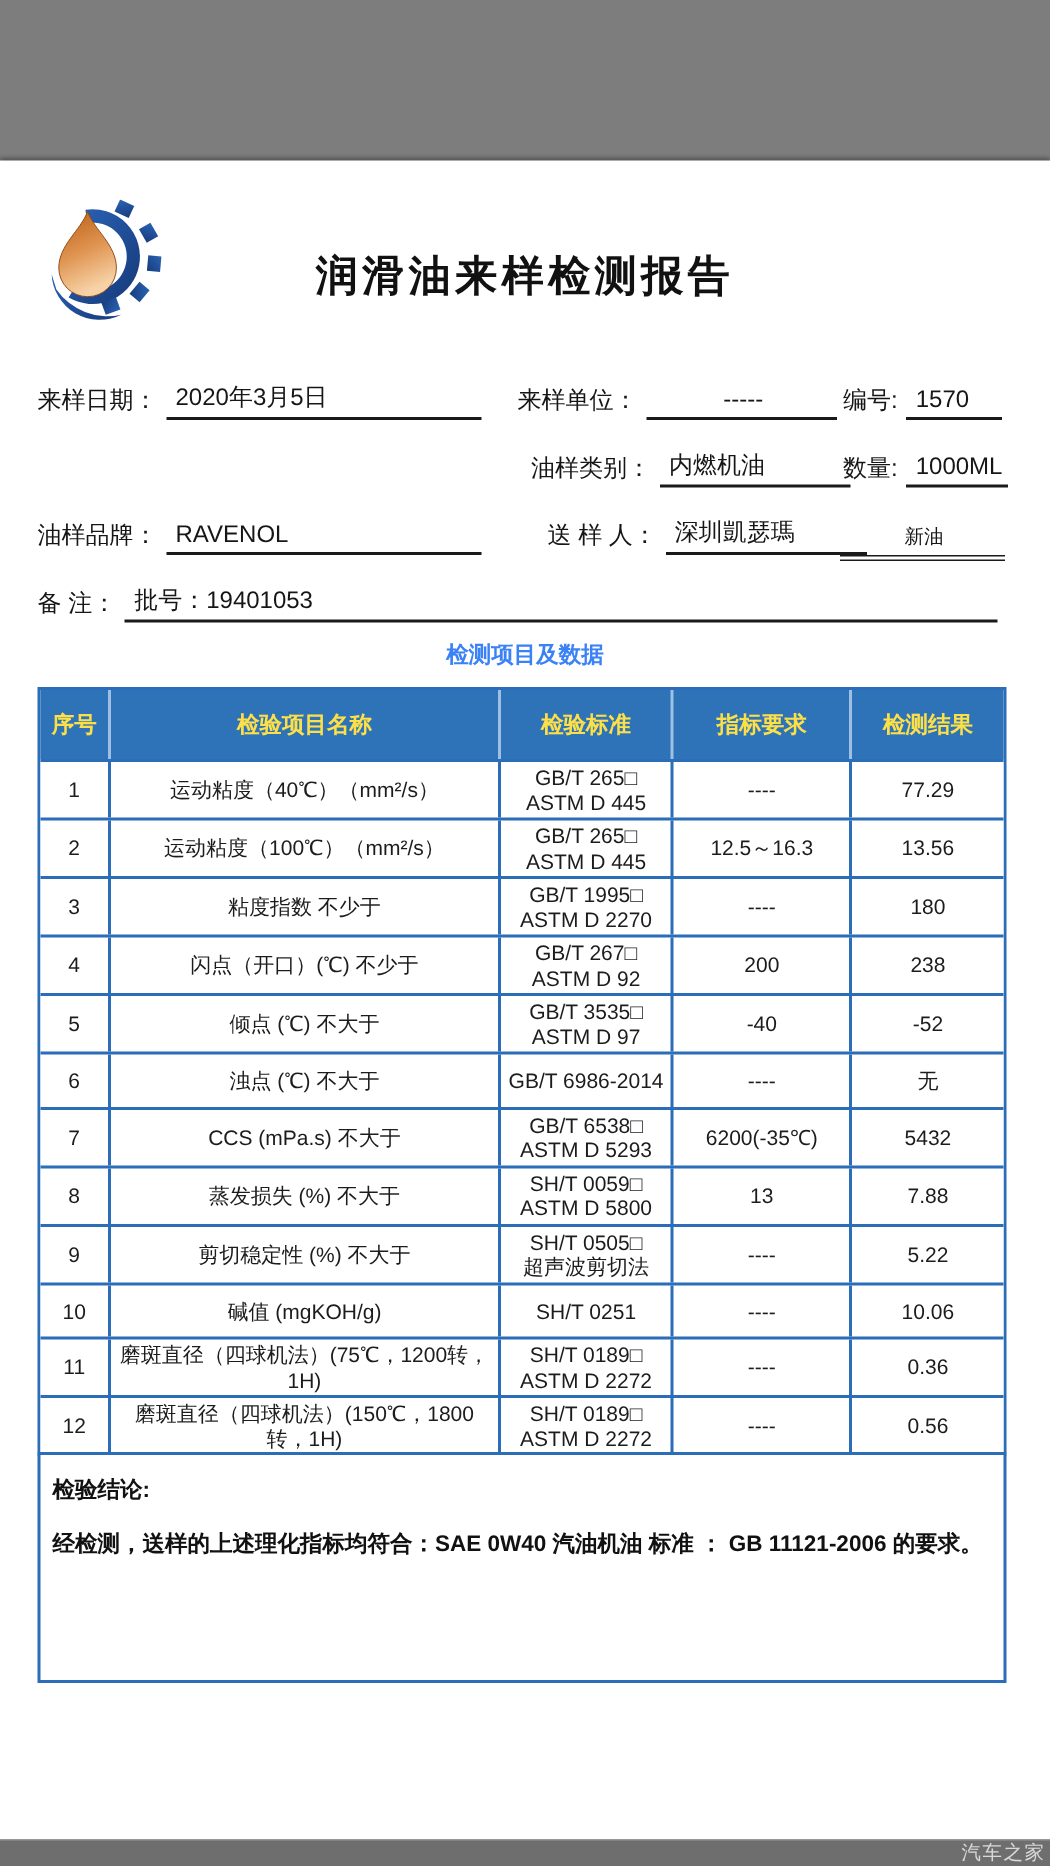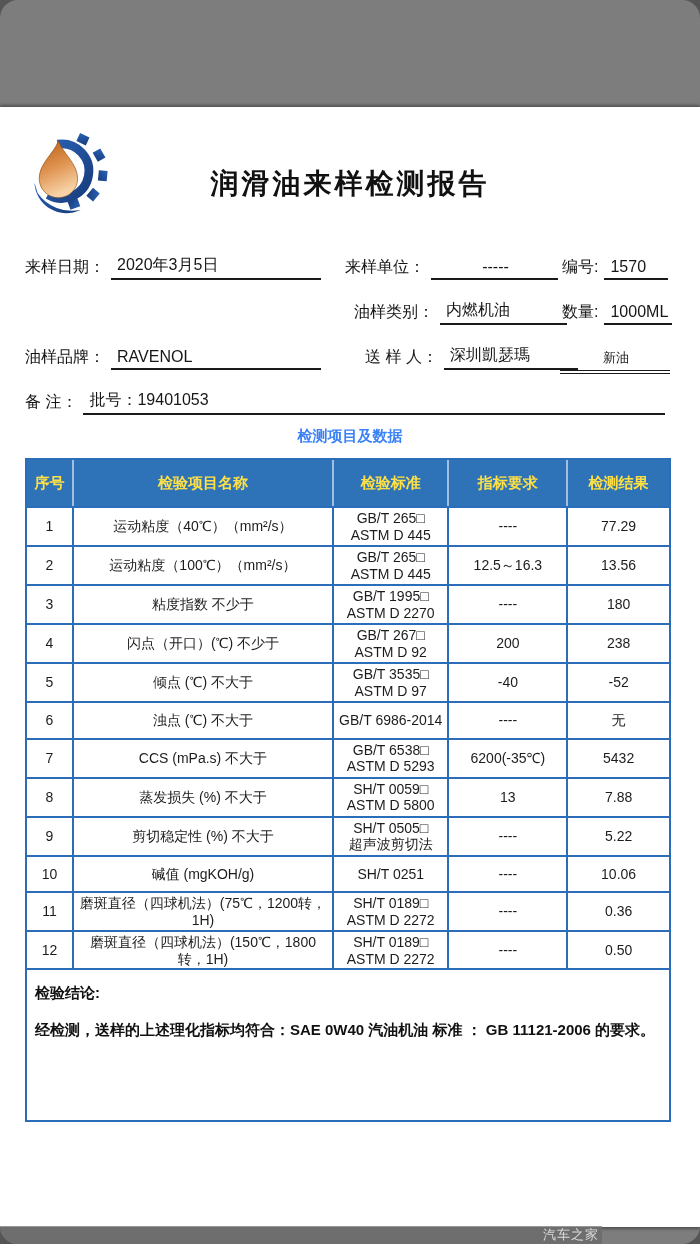--- a/index.html
+++ b/index.html
@@ -1,17 +1,17 @@
 <!DOCTYPE html>
 <html><head>
 <meta charset="utf-8">
 <style>
   html,body{margin:0;padding:0;background:#555;}
   .screen{position:relative;width:700px;height:1244px;margin:0 auto;background:#7d7d7d;
-          font-family:"Liberation Sans",sans-serif;overflow:hidden;border-radius:18px;}
+          font-family:"Liberation Sans",sans-serif;overflow:hidden;}
   
   .document{position:absolute;top:107px;left:0;width:700px;height:1120px;background:#ffffff;
             box-shadow:0 -2px 3px rgba(0,0,0,.35),0 2px 3px rgba(0,0,0,.35);}
   
   .logo{position:absolute;top:26px;left:28px;width:80px;height:88px;}
   
   .doc-title{position:absolute;top:58px;left:0;width:100%;text-align:center;
              font-family:"DejaVu Serif",serif;font-weight:bold;font-size:28px;color:#111;
              letter-spacing:3px;}
   
@@ -33,21 +33,21 @@
   .tr.thead .cell + .cell{border-left:2px solid #9fc0e2;}
   .tr.thead .cell{font-size:15px;font-weight:bold;color:#fde047;}
   .tr.tbody .cell{font-size:14px;color:#1c1c1c;min-height:34.5px;line-height:16.5px;}
   .c0{width:7%;}.c1{width:40.5%;}.c2{width:18%;}.c3{width:18.5%;}.c4{width:16%;}
   
   .conclusion{position:absolute;top:861px;left:25px;width:646px;height:154px;box-sizing:border-box;
               border:2px solid #2b6db8;background:#fff;}
   .conclusion-heading{font-size:15px;font-weight:bold;color:#111;padding:14px 10px 0 8px;}
   .conclusion-text{font-size:15px;font-weight:bold;color:#111;padding:16px 8px 0 8px;line-height:1.5;}
   
-  .bottom-bar{position:absolute;left:0;bottom:0;width:602px;height:17px;background:#6e6e6e;
+  .bottom-bar{position:absolute;left:0;bottom:0;width:700px;height:17px;background:#6e6e6e;
               border-top:1px solid #989898;}
   .watermark{position:absolute;right:3px;bottom:0;font-size:13px;color:rgba(235,235,235,.85);
              letter-spacing:1px;}
 </style>
 </head>
 <body>
 
 <div class="screen">
 
   <div class="document">
@@ -244,21 +244,21 @@
           <div class="cell c4">0.36</div>
         </div>
         <div class="tr tbody">
           <div class="cell c0">12</div>
           <div class="cell c1">磨斑直径（四球机法）(150℃，1800转，1H)</div>
           <div class="cell c2">
             <div>SH/T 0189□</div>
             <div>ASTM D 2272</div>
           </div>
           <div class="cell c3">----</div>
-          <div class="cell c4">0.50</div>
+          <div class="cell c4">0.56</div>
         </div>
       </div>
 
     <div class="conclusion">
       <div class="conclusion-heading">检验结论:</div>
       <div class="conclusion-text">经检测，送样的上述理化指标均符合：SAE 0W40 汽油机油  标准 ： GB 11121-2006  的要求。</div>
     </div>
 
   </div>
 

